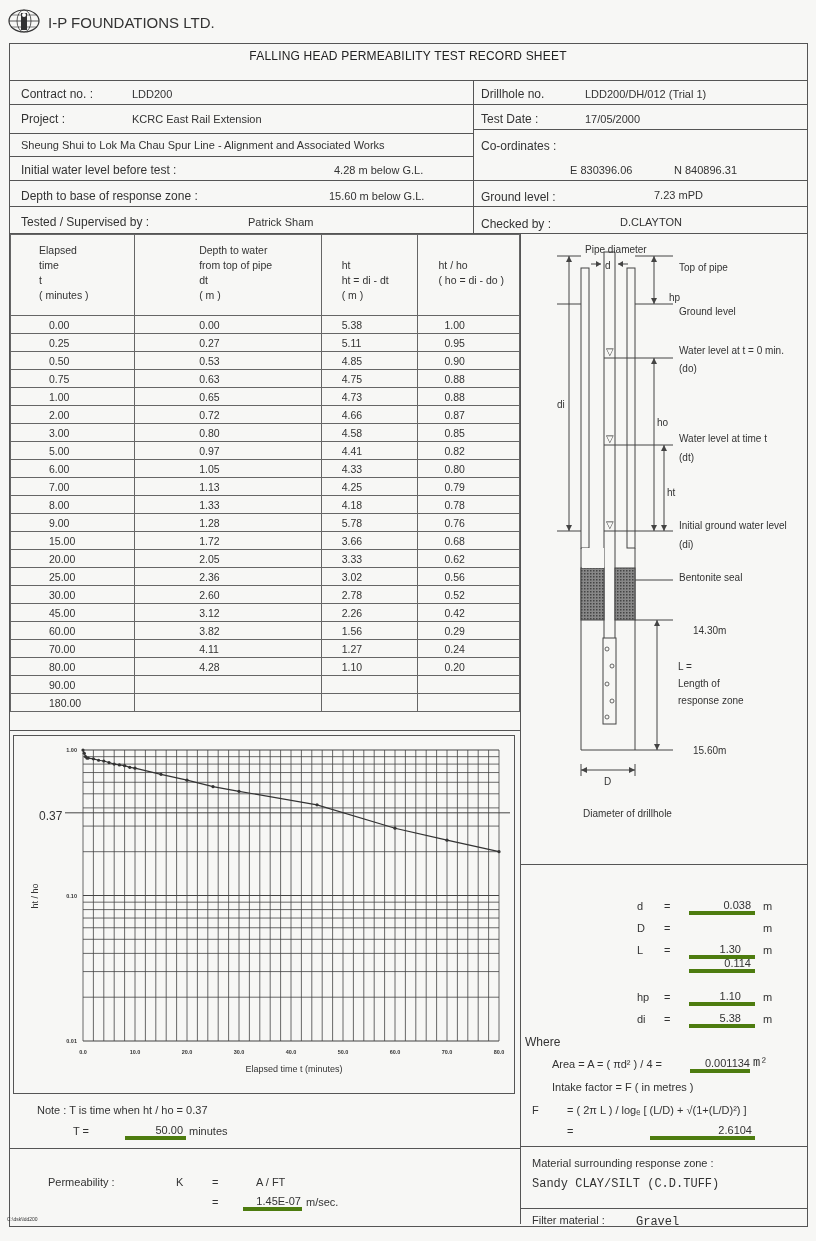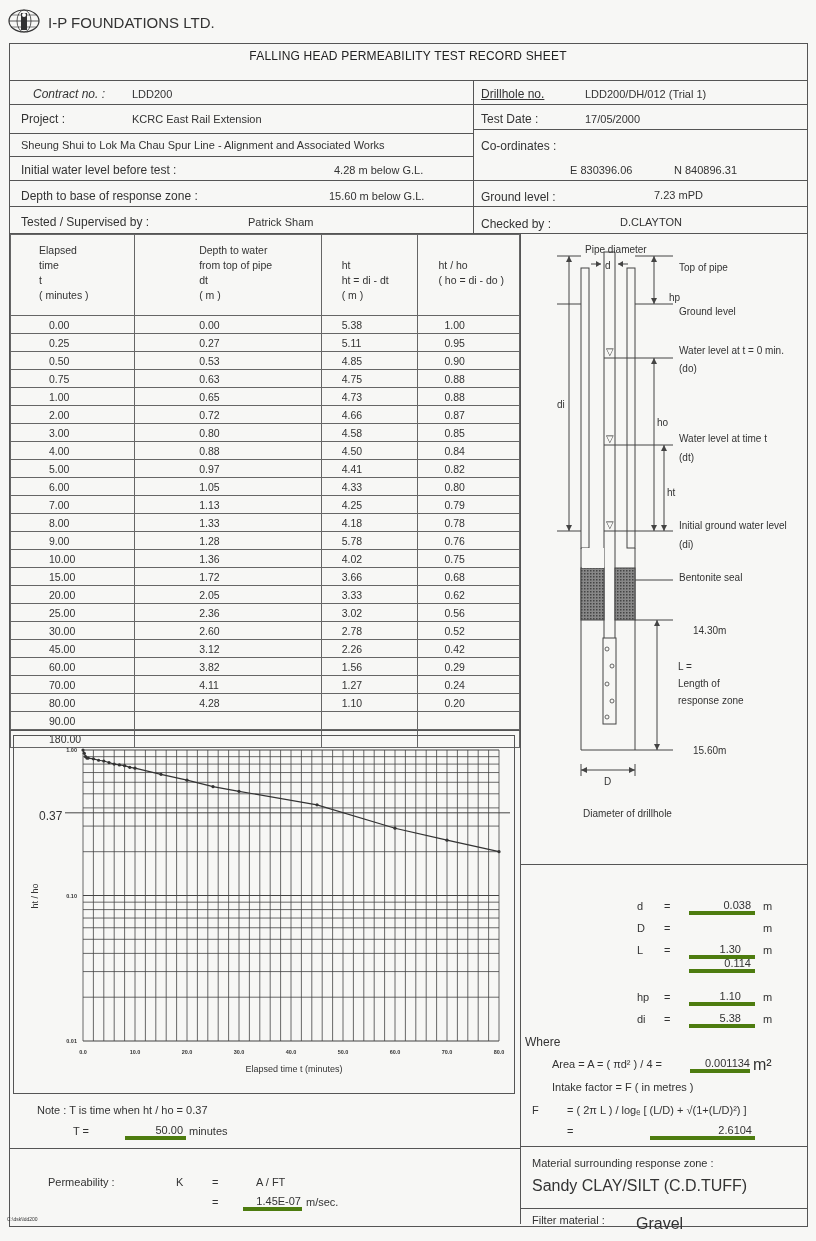--- a/index.html
+++ b/index.html
@@ -1,21 +1,21 @@
 <!DOCTYPE html>
 <html><head>
 <meta charset="utf-8">
 <style>
   html, body { margin:0; padding:0; }
   body { width:816px; height:1241px; background:#f7f7f5; position:relative; overflow:hidden;
          font-family:"Liberation Sans", sans-serif; color:#333; }
   .abs { position:absolute; }
   .t11 { font-size:11px; }
   .t12 { font-size:12px; }
-  .t10 { font-size:16px; }
+  .t10 { font-size:12px;font-family:Liberation Mono, monospace; }
   .hl { position:absolute; height:0; border-top:1px solid #555; }
   .vl { position:absolute; width:0; border-left:1px solid #555; }
   #logo { left:8px; top:9px; width:32px; height:24px; }
   #company { left:48px; top:14px; font-size:15px; color:#333; }
   #frame { left:9px; top:43px; width:797px; height:1182px; border:1px solid #555; }
   #title { left:9px; top:49px; width:798px; text-align:center; font-size:12px; letter-spacing:0.2px; color:#222; }
   .row-cell { position:absolute; white-space:nowrap; }
   .ul { border-bottom:4px solid #4d7c0f; display:inline-block; text-align:right; }
   table.data { position:absolute; left:10px; top:234px; width:510px; border-collapse:collapse; font-size:10.5px; }
   table.data td { border:1px solid #666; height:17px; padding:0; }
@@ -47,33 +47,33 @@
 <div class="hl" style="left:9px;top:80px;width:798px;"></div>
 <div class="vl" style="left:473px;top:80px;height:154px;"></div>
 <div class="hl" style="left:9px;top:104px;width:798px;"></div>
 <div class="hl" style="left:9px;top:133px;width:464px;"></div>
 <div class="hl" style="left:473px;top:129px;width:334px;"></div>
 <div class="hl" style="left:9px;top:156px;width:464px;"></div>
 <div class="hl" style="left:9px;top:180px;width:798px;"></div>
 <div class="hl" style="left:9px;top:206px;width:798px;"></div>
 <div class="hl" style="left:9px;top:233px;width:798px;"></div>
 
-<div class="row-cell t12" style="left:33px;top:87px;font-style:italic;">Contract no. :</div>
+<div class="row-cell t12" style="left:21px;top:87px;">Contract no. :</div>
 <div class="row-cell t11" style="left:132px;top:88px;">LDD200</div>
 <div class="row-cell t12" style="left:21px;top:112px;">Project :</div>
 <div class="row-cell t11" style="left:132px;top:113px;">KCRC East Rail Extension</div>
 <div class="row-cell t11" style="left:21px;top:139px;">Sheung Shui to Lok Ma Chau Spur Line - Alignment and Associated Works</div>
 <div class="row-cell t12" style="left:21px;top:163px;">Initial water level before test :</div>
 <div class="row-cell t11" style="left:334px;top:164px;">4.28  m below G.L.</div>
 <div class="row-cell t12" style="left:21px;top:189px;">Depth to base of response zone :</div>
 <div class="row-cell t11" style="left:329px;top:190px;">15.60  m below G.L.</div>
 <div class="row-cell t12" style="left:21px;top:215px;">Tested / Supervised by :</div>
 <div class="row-cell t11" style="left:248px;top:216px;">Patrick Sham</div>
 
-<div class="row-cell t12" style="left:481px;top:87px;text-decoration:underline;">Drillhole no.</div>
+<div class="row-cell t12" style="left:481px;top:87px;">Drillhole no.</div>
 <div class="row-cell t11" style="left:585px;top:88px;">LDD200/DH/012 (Trial 1)</div>
 <div class="row-cell t12" style="left:481px;top:112px;">Test Date :</div>
 <div class="row-cell t11" style="left:585px;top:113px;">17/05/2000</div>
 <div class="row-cell t12" style="left:481px;top:139px;">Co-ordinates :</div>
 <div class="row-cell t11" style="left:570px;top:164px;">E   830396.06</div>
 <div class="row-cell t11" style="left:674px;top:164px;">N  840896.31</div>
 <div class="row-cell t12" style="left:481px;top:190px;">Ground level :</div>
 <div class="row-cell t11" style="left:654px;top:189px;">7.23    mPD</div>
 <div class="row-cell t12" style="left:481px;top:217px;">Checked by :</div>
 <div class="row-cell t11" style="left:620px;top:216px;">D.CLAYTON</div>
@@ -143,26 +143,20 @@
         <td class="c3">4.66</td>
         <td class="c4">0.87</td>
       </tr>
       <tr>
         <td class="c1">3.00</td>
         <td class="c2">0.80</td>
         <td class="c3">4.58</td>
         <td class="c4">0.85</td>
       </tr>
       <tr>
-        <td class="c1">4.00</td>
-        <td class="c2">0.88</td>
-        <td class="c3">4.50</td>
-        <td class="c4">0.84</td>
-      </tr>
-      <tr>
         <td class="c1">5.00</td>
         <td class="c2">0.97</td>
         <td class="c3">4.41</td>
         <td class="c4">0.82</td>
       </tr>
       <tr>
         <td class="c1">6.00</td>
         <td class="c2">1.05</td>
         <td class="c3">4.33</td>
         <td class="c4">0.80</td>
@@ -177,26 +171,20 @@
         <td class="c1">8.00</td>
         <td class="c2">1.33</td>
         <td class="c3">4.18</td>
         <td class="c4">0.78</td>
       </tr>
       <tr>
         <td class="c1">9.00</td>
         <td class="c2">1.28</td>
         <td class="c3">5.78</td>
         <td class="c4">0.76</td>
-      </tr>
-      <tr>
-        <td class="c1">10.00</td>
-        <td class="c2">1.36</td>
-        <td class="c3">4.02</td>
-        <td class="c4">0.75</td>
       </tr>
       <tr>
         <td class="c1">15.00</td>
         <td class="c2">1.72</td>
         <td class="c3">3.66</td>
         <td class="c4">0.68</td>
       </tr>
       <tr>
         <td class="c1">20.00</td>
         <td class="c2">2.05</td>

